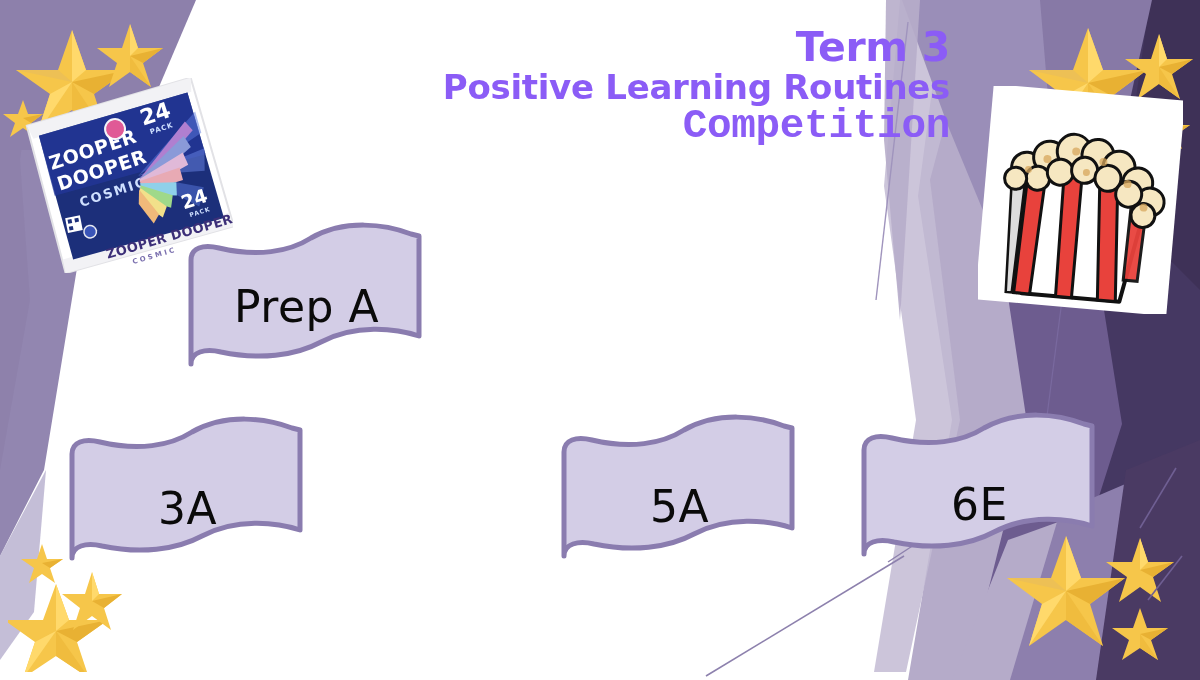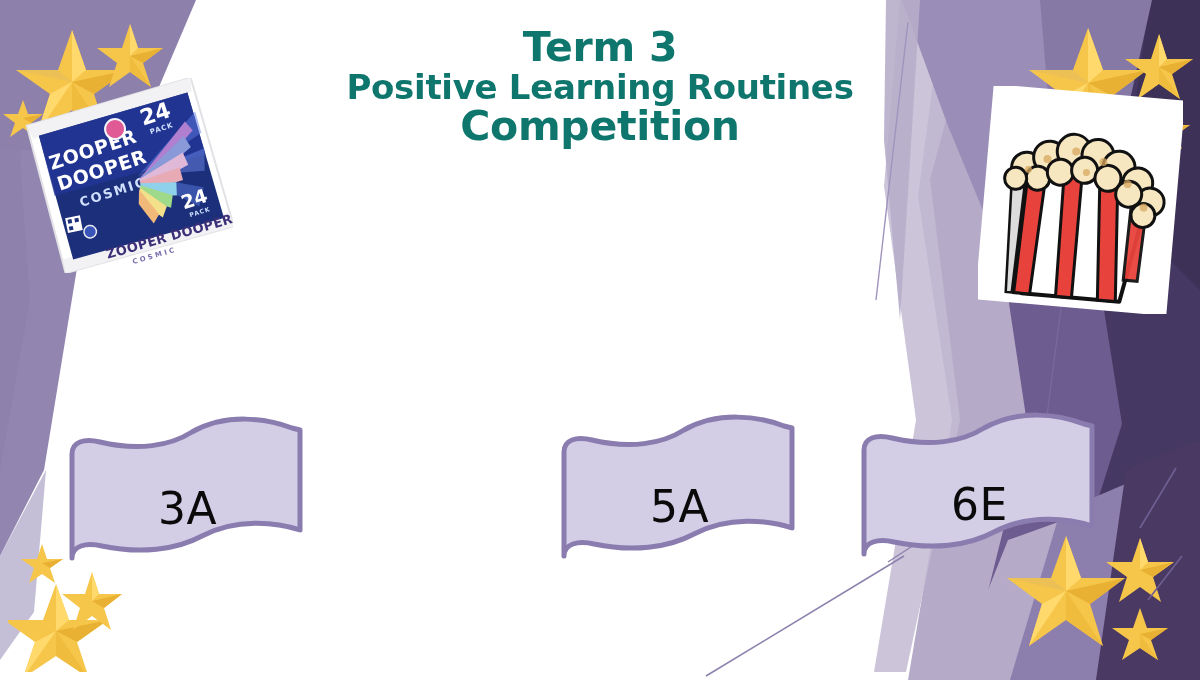--- a/index.html
+++ b/index.html
@@ -8,29 +8,29 @@
 
   #stage{position:relative;width:1200px;height:680px;overflow:hidden;background:#ffffff;}
 
   
   .bg-layer{position:absolute;inset:0;}
   .bg-svg{position:absolute;left:0;top:0;width:1200px;height:680px;}
 
   
   #title-block{
     position:absolute; left:250px; top:26px; width:700px;
-    text-align:center; z-index:30;
+    text-align:right; z-index:30;
     font-family:"DejaVu Sans","Liberation Sans",sans-serif;
-    font-weight:700; color:#0f766e;
+    font-weight:700; color:#8b5cf6;
     line-height:1.06; letter-spacing:-0.3px;
   }
   #title-block .tline{display:block;}
   #title-block .l1{font-size:41px;}
   #title-block .l2{font-size:34px;}
-  #title-block .l3{font-size:41px;}
+  #title-block .l3{font-size:41px;font-family:Liberation Mono, monospace;}
 
   
   .banner{position:absolute;z-index:25;}
   .banner svg{display:block;overflow:visible;}
   .banner .blabel{
     position:absolute;left:0;top:0;width:100%;height:100%;
     display:flex;align-items:center;justify-content:center;
     font-family:"DejaVu Sans","Liberation Sans",sans-serif;
     font-weight:400;color:#0a0a0a;
     font-size:44px;letter-spacing:0.5px;
@@ -279,20 +279,27 @@
       </g>
       <g>
         <polygon points="140,88 147,108 168,108 151,120 158,140 140,128 122,140 129,120 112,108 133,108" fill="#f6c64a"></polygon>
         <polygon points="168,108 151,120 140,114" fill="#e8b133"></polygon>
         <polygon points="158,140 140,128 140,114" fill="#f0bc3e"></polygon>
       </g>
       <line x1="148" y1="80" x2="182" y2="36" stroke="#6f5f93" stroke-width="1.6"></line>
     </svg>
   </div>
 
+  <div class="banner r1" style="left:185px;top:224px;width:243px;height:148px;">
+    <svg viewBox="0 0 243 148" width="243" height="148" aria-hidden="true">
+      <path d="M6,36 C6,24 18,20 34,24 C72,33 104,28 126,14 C160,-5 200,0 226,10 L234,12
+               L234,112 C210,104 170,100 136,118 C110,132 74,136 36,128 C20,124 6,128 6,140 Z" fill="#d3cde6" stroke="#8a7caf" stroke-width="5" stroke-linejoin="round"></path>
+    </svg>
+    <div class="blabel">Prep A</div>
+  </div>
 
 
 
   <div class="banner r2" style="left:66px;top:418px;width:243px;height:148px;">
     <svg viewBox="0 0 243 148" width="243" height="148" aria-hidden="true">
       <path d="M6,36 C6,24 18,20 34,24 C72,33 104,28 126,14 C160,-5 200,0 226,10 L234,12
                L234,112 C210,104 170,100 136,118 C110,132 74,136 36,128 C20,124 6,128 6,140 Z" fill="#d3cde6" stroke="#8a7caf" stroke-width="5" stroke-linejoin="round"></path>
     </svg>
     <div class="blabel">3A</div>
   </div>

